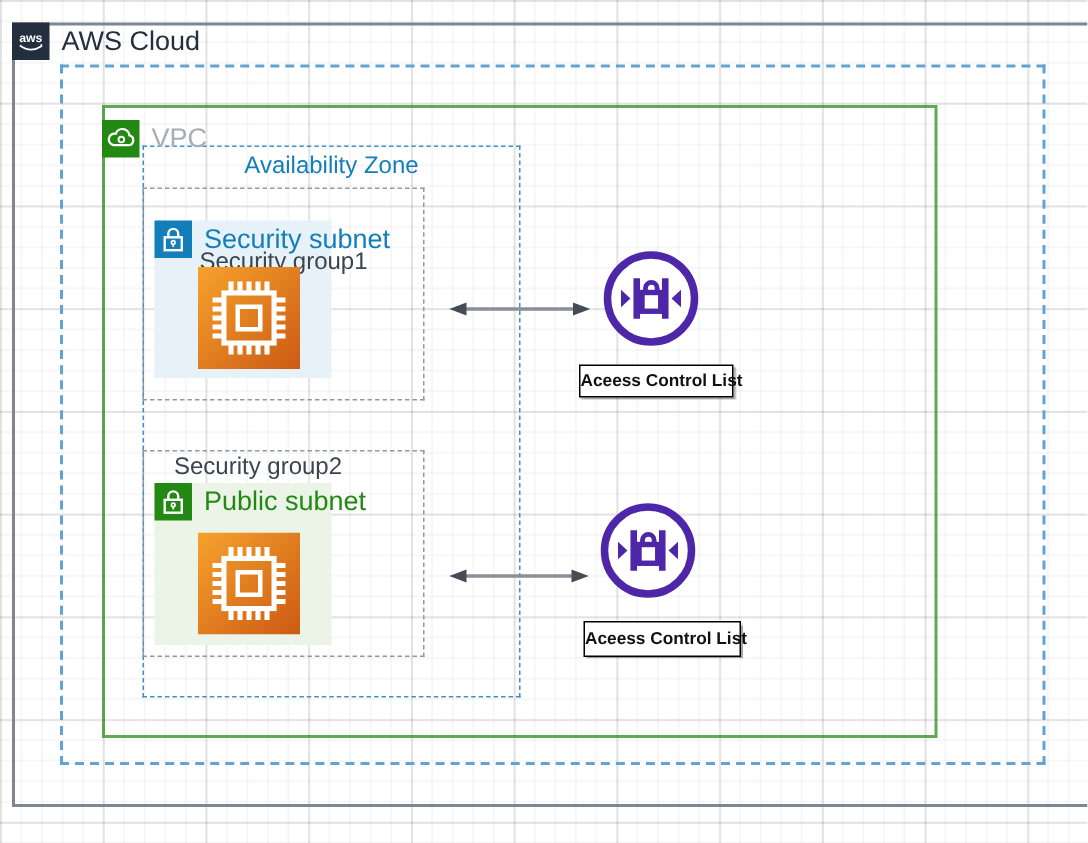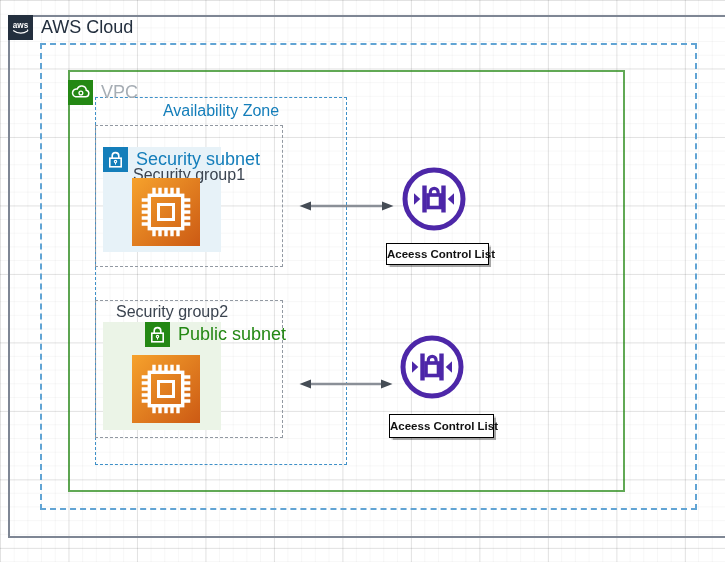--- a/index.html
+++ b/index.html
@@ -25,21 +25,21 @@
   #public-subnet-box{left:103px;top:322px;width:118px;height:108px;background:#EBF4E7;}
 
   .ghdr{position:absolute;display:flex;align-items:flex-start;gap:8px;height:25px;}
   .gicon{width:25px;height:25px;flex:0 0 25px;display:block;}
   .gicon svg{display:block;}
   .glabel{font-size:18px;white-space:nowrap;line-height:25px;}
   #aws-hdr{left:8px;top:15px;}   #aws-hdr .glabel{color:#232F3E;}
   #region-hdr{left:40px;top:43px;} #region-hdr .glabel{color:#147EBA;}
   #vpc-hdr{left:68px;top:80px;}  #vpc-hdr .glabel{color:#A6ADB4;}
   #private-hdr{left:103px;top:147px;} #private-hdr .glabel{color:#147EBA;}
-  #public-hdr{left:103px;top:322px;padding-left:42px;}  #public-hdr .glabel{color:#248814;}
+  #public-hdr{left:103px;top:322px;}  #public-hdr .glabel{color:#248814;}
   .ibg-dark{background:#232F3E;} .ibg-blue{background:#147EBA;} .ibg-green{background:#248814;}
 
   .centerlabel{position:absolute;text-align:center;font-size:16px;white-space:nowrap;}
   #az-label{left:95px;top:102px;width:252px;color:#147EBA;}
   #sg1-label{left:95px;top:128px;width:188px;color:#3B4450;margin-top:38px;}
   #sg2-label{left:78px;top:303px;width:188px;color:#3B4450;}
 
   .node{position:absolute;}
   #ec2-1{left:132px;top:178px;width:68px;height:68px;}
   #ec2-2{left:132px;top:355px;width:68px;height:68px;}

